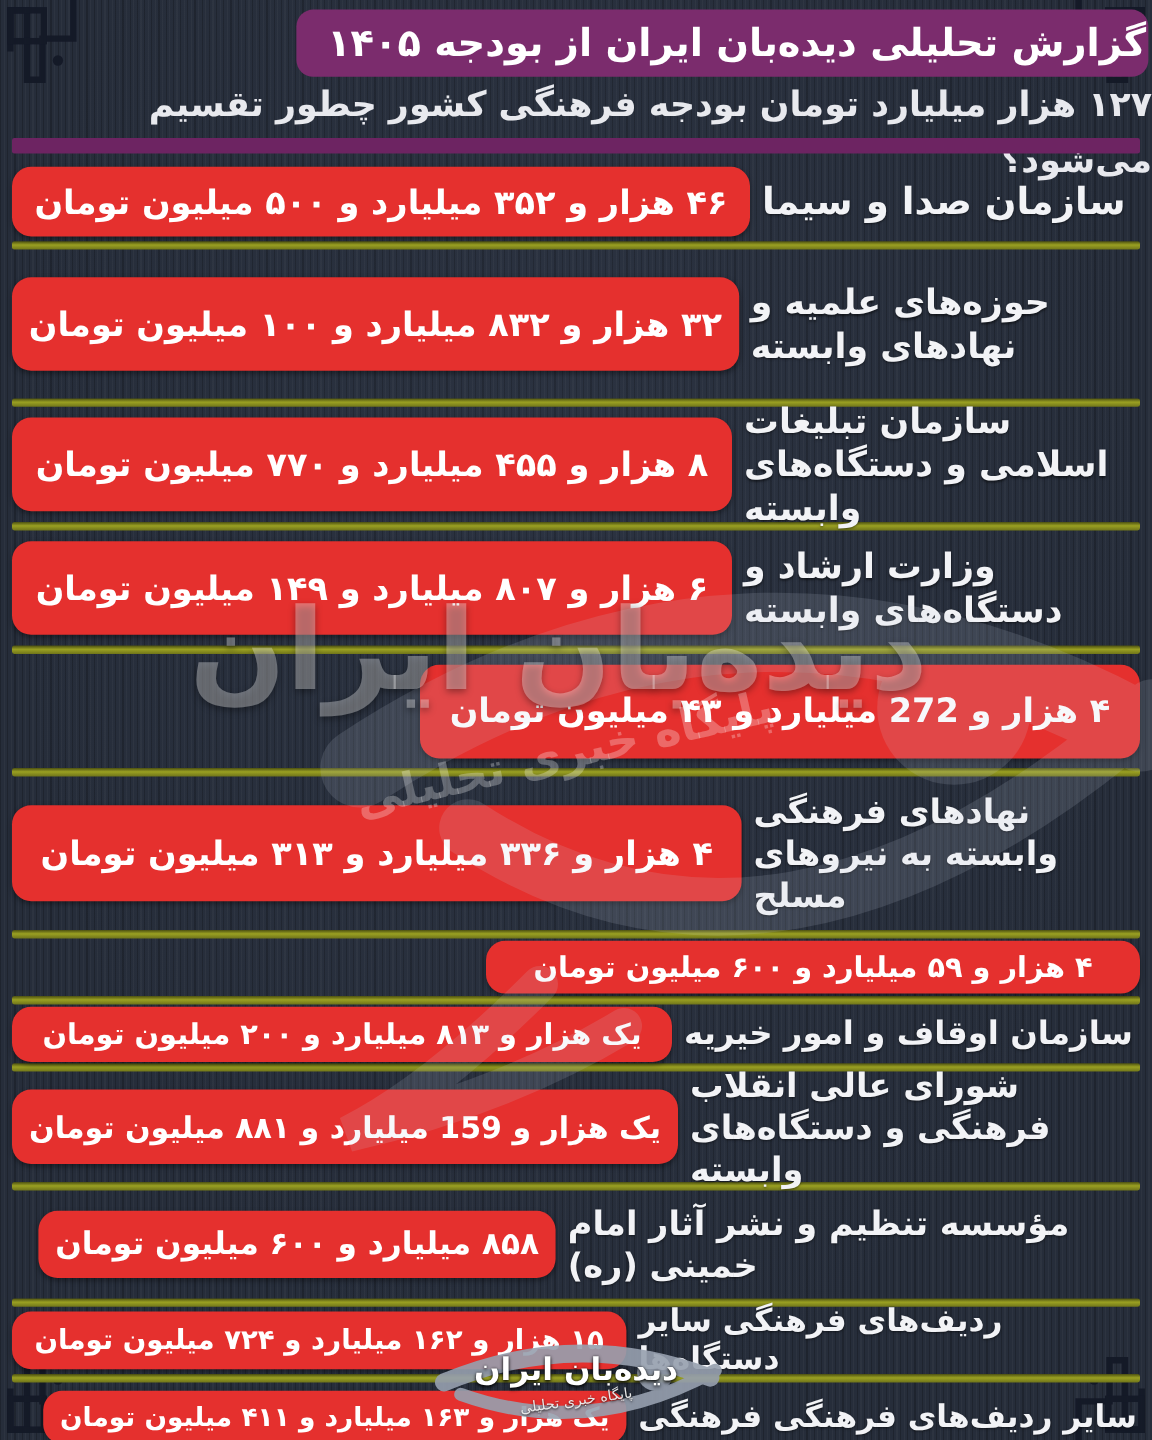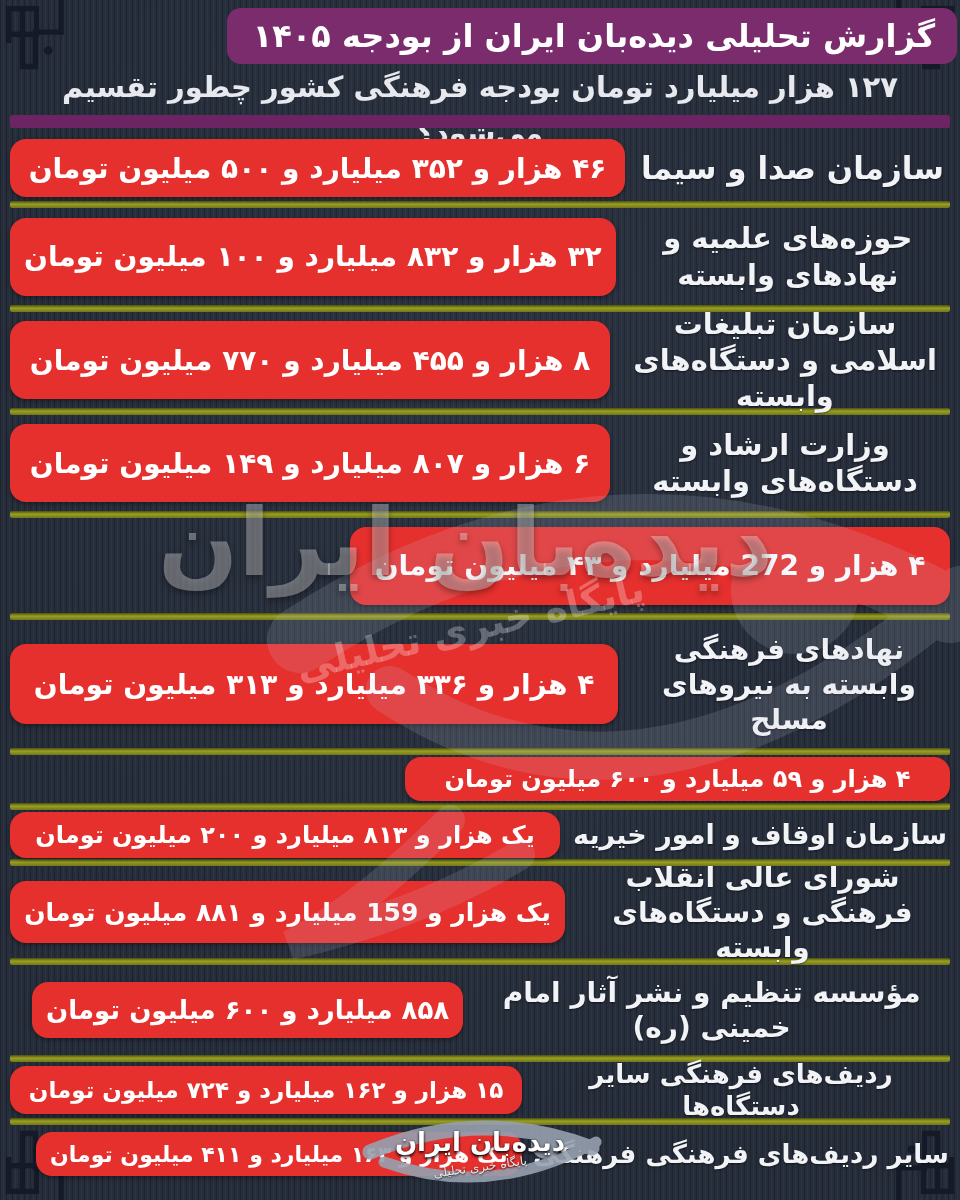--- a/index.html
+++ b/index.html
@@ -16,43 +16,43 @@
   .corner{position:absolute;width:118px;height:118px;z-index:0;opacity:.95;pointer-events:none}
   .corner svg{display:block;width:100%;height:100%}
   .corner.tl{top:0;left:0}
   .corner.tr{top:0;right:0;transform:scaleX(-1)}
   .corner.bl{bottom:0;left:0;transform:scaleY(-1)}
   .corner.br{bottom:0;right:0;transform:scale(-1,-1)}
 
   .title-row{position:relative;z-index:1;display:flex;height:64px;padding-top:8px;box-sizing:border-box}
   .title-badge{
     background:var(--title-purple,#7b2c6d);color:#fff;font-weight:bold;font-size:32px;
-    height:56px;line-height:56px;border-radius:14px;padding:0 22px 0 26px;margin-right:3px;
+    height:56px;line-height:56px;border-radius:14px;padding:0 2px 0 26px;margin-right:3px;
     white-space:nowrap;
   }
-  .subtitle{position:relative;z-index:1;height:48px;line-height:46px;text-align:center;
+  .subtitle{position:relative;z-index:1;height:48px;line-height:46px;text-align:right;
     color:#e8e9ee;font-size:29px;font-weight:bold}
   .bar-purple{position:relative;z-index:1;height:13px;margin:3px 10px 7px;border-radius:2px;
     background:var(--divider-purple,#6d2462)}
 
   .rows{position:relative;z-index:1;padding:0 10px}
   .row{display:flex;align-items:center;gap:10px}
-  .row .label{flex:1;text-align:center;color:#f2f3f6;font-weight:bold;line-height:1.25;
+  .row .label{flex:1;text-align:left;color:#f2f3f6;font-weight:bold;line-height:1.25;
     text-shadow:0 1px 2px rgba(0,0,0,.5)}
   .row .badge{
     background:var(--red-badge,#e5302e);color:#fff;font-weight:bold;border-radius:16px;
     display:flex;align-items:center;justify-content:center;text-align:center;
     padding:19px 14px;box-sizing:border-box;white-space:nowrap;
     box-shadow:0 2px 4px rgba(0,0,0,.35);
   }
   .sep{height:7px;border-radius:2px;
     background:linear-gradient(180deg,#4c5011,#9aa022 45%,#70751a)}
 
   .r1{height:66px}  .r1 .label{font-size:31px}  .r1 .badge{flex:0 0 615px;height:58px;font-size:28px}
-  .r2{height:97px}  .r2 .label{font-size:29px}  .r2 .badge{flex:0 0 600px;height:78px;font-size:28px}
+  .r2{height:124px}  .r2 .label{font-size:29px}  .r2 .badge{flex:0 0 600px;height:78px;font-size:28px}
   .r3{height:96px}  .r3 .label{font-size:29px}  .r3 .badge{flex:0 0 600px;height:78px;font-size:28px}
   .r4{height:96px}  .r4 .label{font-size:29px}  .r4 .badge{flex:0 0 600px;height:78px;font-size:28px}
   .r5{height:95px}  .r5 .label{font-size:28px}  .r5 .badge{flex:0 0 600px;height:78px;font-size:28px}
   .r6{height:128px} .r6 .label{font-size:28px}  .r6 .badge{flex:0 0 608px;height:80px;font-size:28px}
   .r7{height:48px}  .r7 .label{font-size:27px}  .r7 .badge{flex:0 0 545px;height:44px;font-size:24px}
   .r8{height:49px}  .r8 .label{font-size:27px}  .r8 .badge{flex:0 0 550px;height:46px;font-size:24px}
   .r9{height:92px}  .r9 .label{font-size:28px}  .r9 .badge{flex:0 0 555px;height:62px;font-size:25px}
   .r10{height:90px} .r10 .label{font-size:28px} .r10 .badge{flex:0 0 420px;height:56px;font-size:26px;margin-left:22px}
   .r11{height:56px} .r11 .label{font-size:26px} .r11 .badge{flex:0 0 512px;height:48px;font-size:23px}
   .r12{height:58px} .r12 .label{font-size:26px} .r12 .badge{flex:0 0 472px;height:44px;font-size:22px;margin-left:26px}

